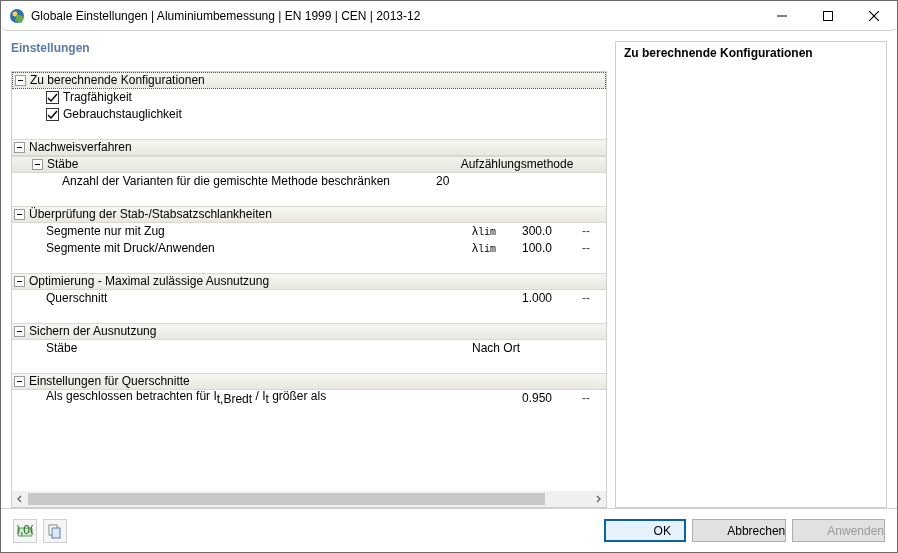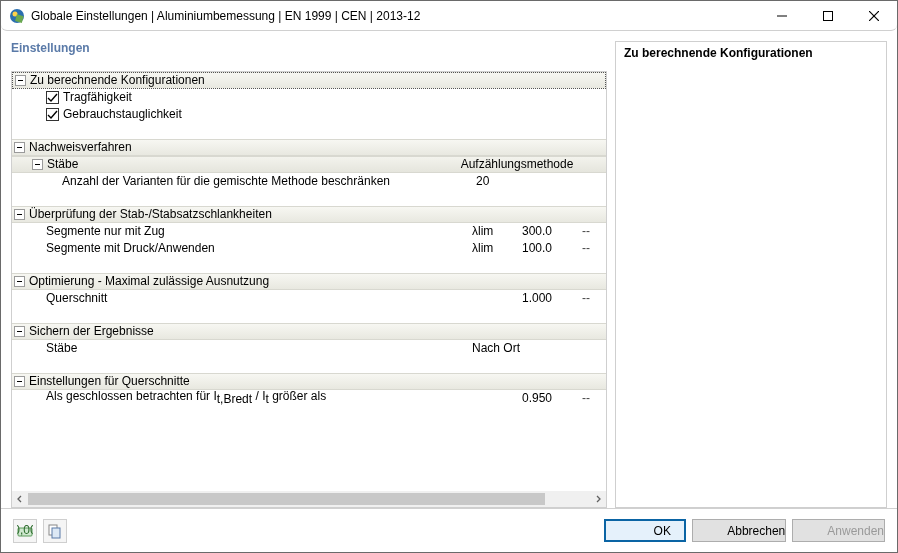--- a/index.html
+++ b/index.html
@@ -23,33 +23,33 @@
 .hscroll .thumb { position: absolute; left: 0; top: 2px; height: 12px; width: 92%; background: #c8c8c8; }
 .row { display: flex; align-items: center; height: 17px; line-height: 17px; white-space: nowrap; }
 .row.header { background: linear-gradient(#f7f7f2, #e8e8e0); border-top: 1px solid #d8d8d0; border-bottom: 1px solid #d8d8d0; font-weight: normal; }
 .row.header.first-dotted { border: 1px dotted #555; background: linear-gradient(#f7f7f2, #e8e8e0); }
 .exp { width: 11px; height: 11px; border: 1px solid #9a9a9a; background: #fff; margin: 0 4px 0 2px; position: relative; flex-shrink: 0; }
 .exp::before { content: ""; position: absolute; left: 2px; right: 2px; top: 4px; height: 1px; background: #000; }
 .chk { width: 13px; height: 13px; border: 1px solid #333; background: #fff; margin-right: 4px; position: relative; flex-shrink: 0; }
 .chk.on svg { position: absolute; left: -1px; top: -1px; }
 .indent1 { padding-left: 18px; }
 .indent2 { padding-left: 34px; }
-.indent3 { padding-left: 50px; }
+.indent3 { padding-left: 50px; gap: 40px; }
 .cell-label { flex: 1; overflow: hidden; text-overflow: ellipsis; padding-right: 4px; }
 .cell-mid { width: 130px; text-align: left; color: #000; }
 .cell-val { width: 60px; text-align: left; padding-right: 6px; }
 .cell-unit { width: 24px; text-align: left; color: #444; }
 .spacer { height: 16px; }
 .bottom-bar { height: 44px; border-top: 1px solid #d0d0d0; display: flex; align-items: center; padding: 0 12px; gap: 6px; }
 .tool-btn { width: 24px; height: 24px; border: 1px solid #cfcfcf; background: #f5f5f5; display: flex; align-items: center; justify-content: center; }
 .bottom-bar .spacer-flex { flex: 1; }
 .btn { min-width: 82px; height: 23px; border: 1px solid #adadad; background: #e1e1e1; color: #000; display: flex; align-items: center; justify-content: center; padding-left: 34px; }
 .btn.primary { border: 2px solid #0a64a4; background: #e5f1fb; }
 .btn.disabled { color: #9a9a9a; }
-.sub-lambda { font-size: 12px; }
+.sub-lambda { font-size: 10px; font-family: Liberation Mono, monospace; }
 </style>
 </head>
 <body>
 
 <div class="titlebar">
   <span class="app-icon">
     <svg viewBox="0 0 16 16">
         <circle cx="8" cy="8" r="7" fill="#2b6fb0"></circle>
         <circle cx="6" cy="6" r="2.5" fill="#ffd24a"></circle>
         <rect x="7" y="7" width="7" height="7" fill="#6aa84f" transform="rotate(15 10 10)"></rect>
@@ -150,21 +150,21 @@
           <span class="cell-label">Querschnitt</span>
           <span class="cell-mid" style="width:50px;"></span>
           <span class="cell-val">1.000</span>
           <span class="cell-unit">--</span>
         </div>
 
         <div class="spacer"></div>
 
         <div class="row header">
           <span class="exp"></span>
-          <span class="cell-label">Sichern der Ergebnisse</span>
+          <span class="cell-label">Sichern der Ausnutzung</span>
         </div>
         <div class="row indent2">
           <span class="cell-label">Stäbe</span>
           <span class="cell-mid" style="width:134px; text-align:left;">Nach Ort</span>
         </div>
 
         <div class="spacer"></div>
 
         <div class="row header">
           <span class="exp"></span>

